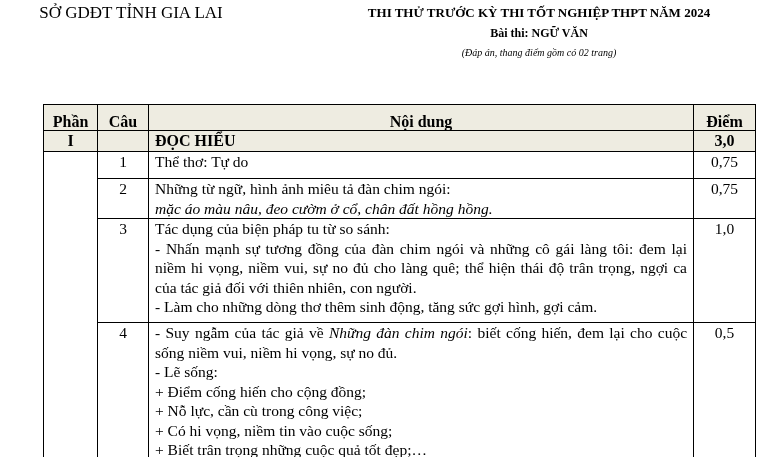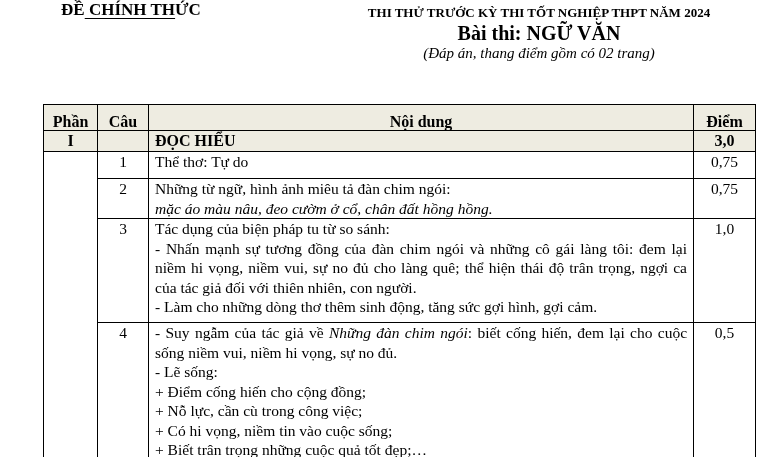--- a/index.html
+++ b/index.html
@@ -4,44 +4,44 @@
 <style>
   html, body { margin:0; padding:0; background:#ffffff; }
   body { width:772px; height:457px; position:relative; overflow:hidden;
          font-family:"Liberation Serif", "DejaVu Serif", serif; color:#000; }
   .hdr-left { position:absolute; left:0; top:0; width:262px; text-align:center; }
   .hdr-left .l1 { font-size:17px; line-height:20px; margin-top:3px; }
   .hdr-left .l2 { font-size:17px; line-height:20px; font-weight:bold; }
   .hdr-left .l2 u { text-decoration:underline; text-underline-offset:3px; }
   .hdr-right { position:absolute; left:262px; top:0; width:510px; text-align:center; }
   .hdr-right .r1 { font-size:13px; font-weight:bold; line-height:20px; margin-top:3px; padding-left:44px; }
-  .hdr-right .r2 { font-size:20px; font-weight:bold; line-height:20px; padding-left:44px; }
+  .hdr-right .r2 { font-size:12px; font-weight:bold; line-height:20px; padding-left:44px; }
   .hdr-right .r3 { font-size:17px; font-weight:bold; line-height:22px; padding-left:44px; }
-  .hdr-right .r4 { font-size:15px; font-style:italic; line-height:20px; padding-left:44px; }
+  .hdr-right .r4 { font-size:10px; font-style:italic; line-height:20px; padding-left:44px; }
 
   table.ans { position:absolute; left:43px; top:104px; border-collapse:collapse; table-layout:fixed; }
   table.ans td, table.ans th { border:1.3px solid #000; padding:0 6px; vertical-align:top; font-size:15.5px; line-height:19.5px; }
   table.ans th { background:#eeece1; font-weight:bold; font-size:16px; line-height:17px; padding-top:8px; padding-bottom:0; }
   tr.hdr th { height:17px; }
   tr.sec td { background:#eeece1; font-weight:bold; font-size:16px; height:20px; line-height:20px; }
   .c-part { width:41px; text-align:center; }
   .c-q { width:38px; text-align:center; }
   .c-content { width:532px; text-align:left; }
   .c-score { width:49px; text-align:center; }
   td.c-q, td.c-score { padding-top:2px; }
   td.c-content { padding-top:1px;margin-left:44px; }
   .it { font-style:italic; }
   .line { display:block; }
   .just { text-align:justify; text-align-last:left; }
 </style>
 </head>
 <body>
 
 <div class="hdr-left">
-  <div class="l2"><span>ĐỀ</span><u> CHÍNH TH</u><span>ỨC</span></div>
+  <div class="l1">SỞ GDĐT TỈNH GIA LAI</div>
 </div>
 
 <div class="hdr-right">
   <div class="r1">THI THỬ TRƯỚC KỲ THI TỐT NGHIỆP THPT NĂM 2024</div>
   <div class="r2">Bài thi: NGỮ VĂN</div>
   <div class="r4">(Đáp án, thang điểm gồm có 02 trang)</div>
 </div>
 
 <table class="ans">
   <tbody>

